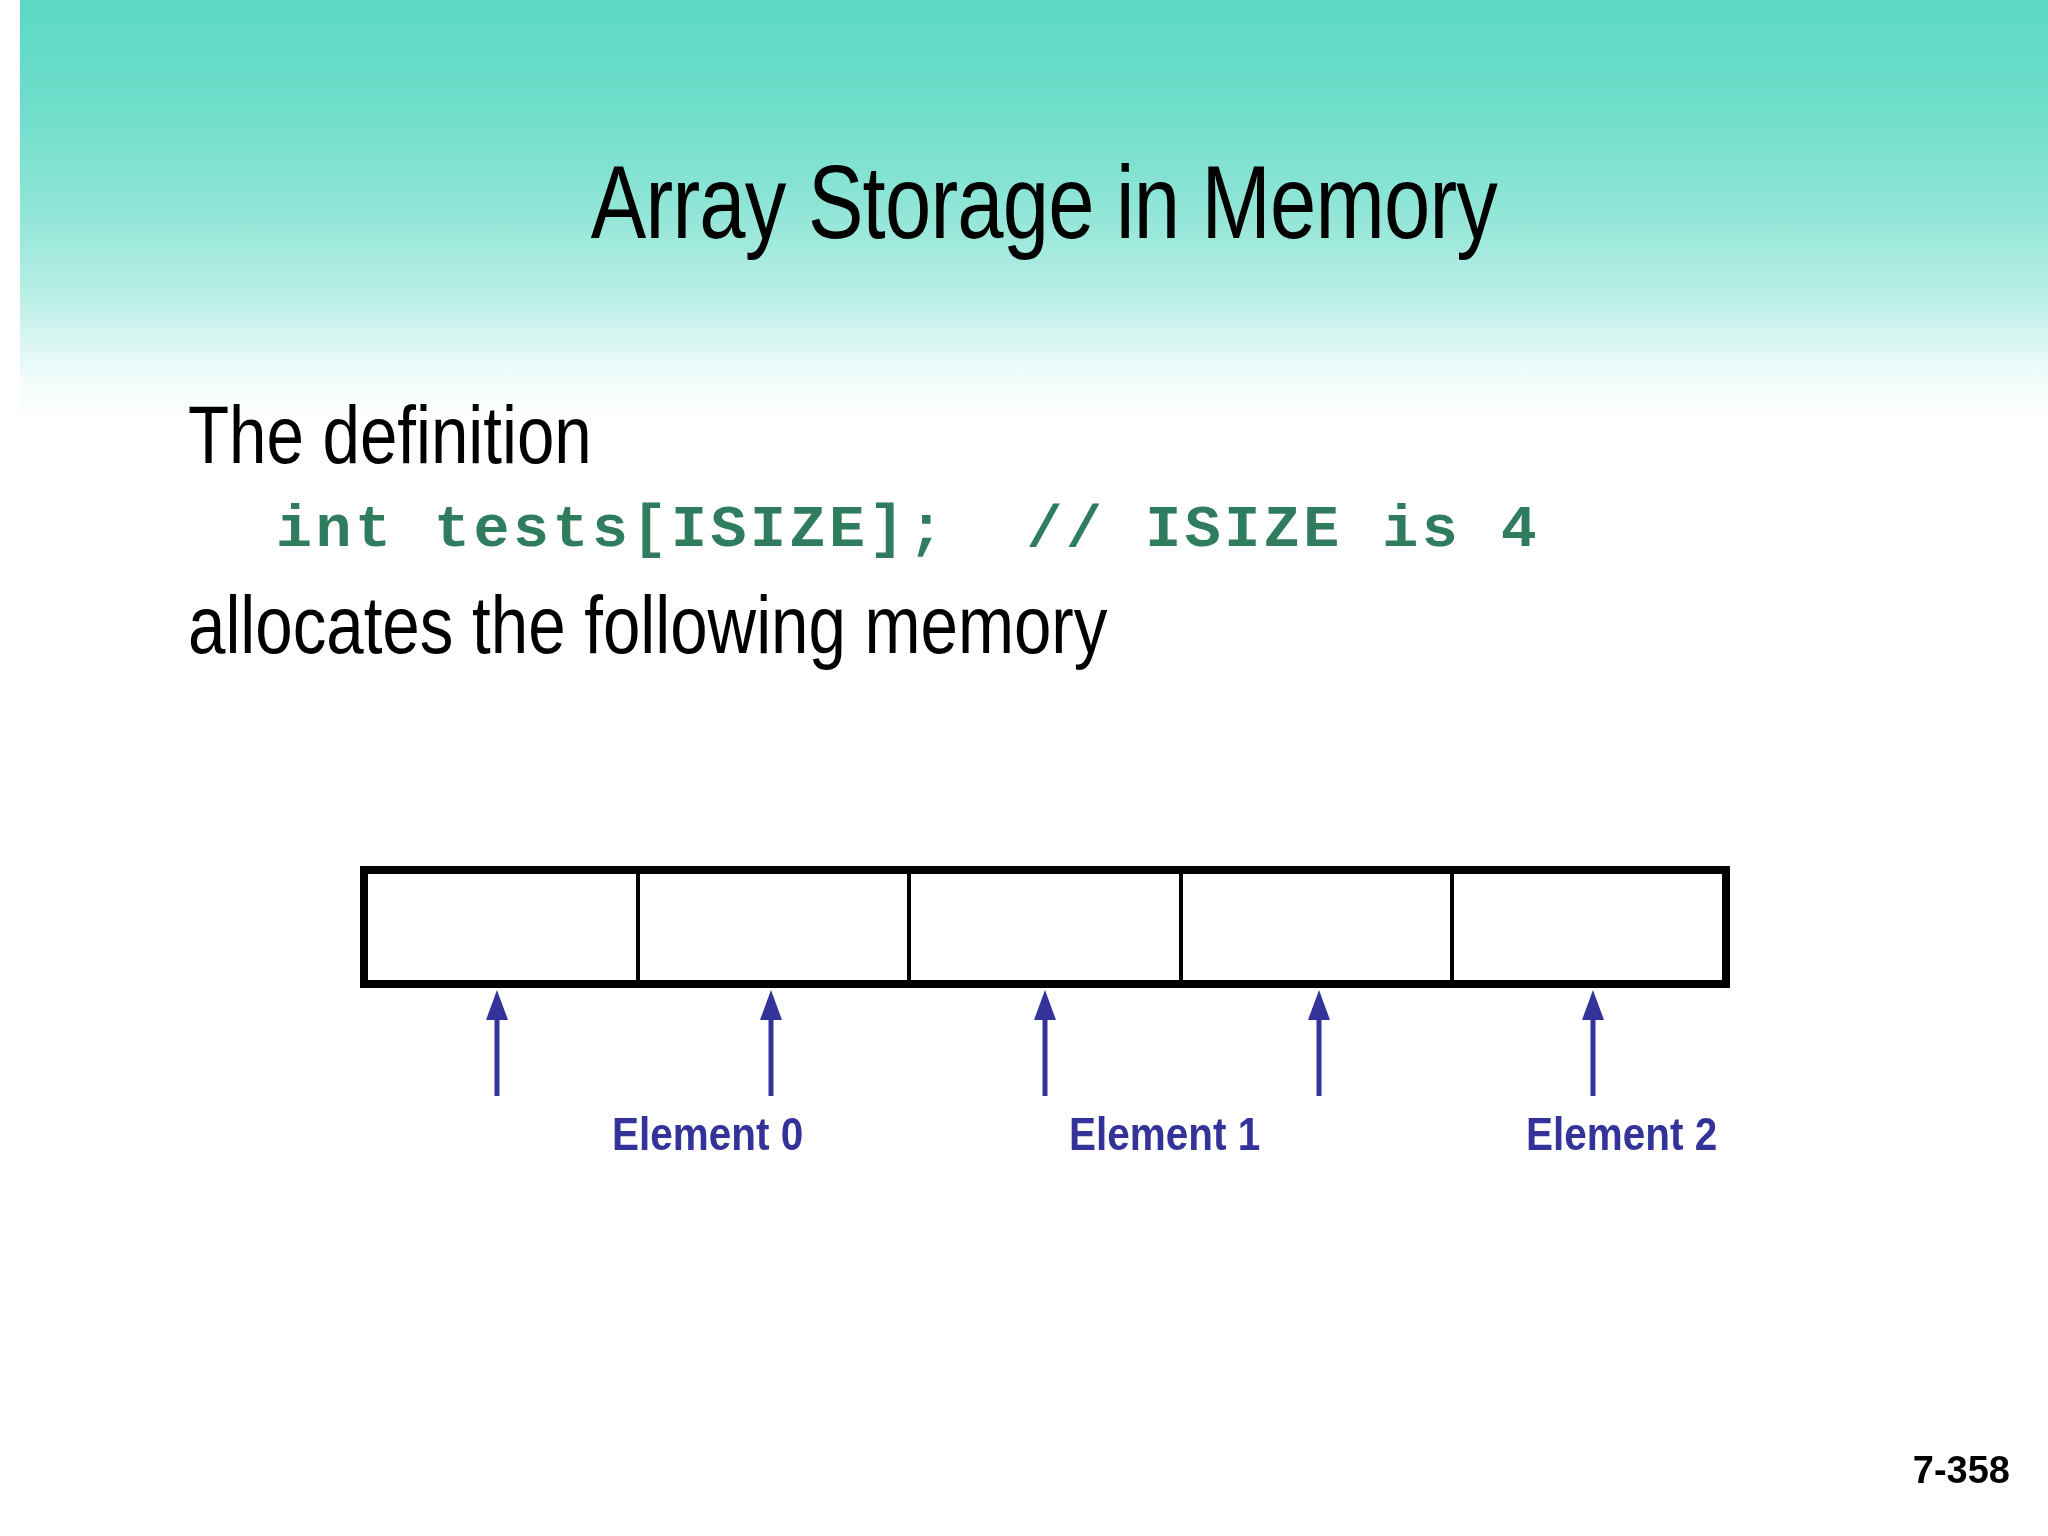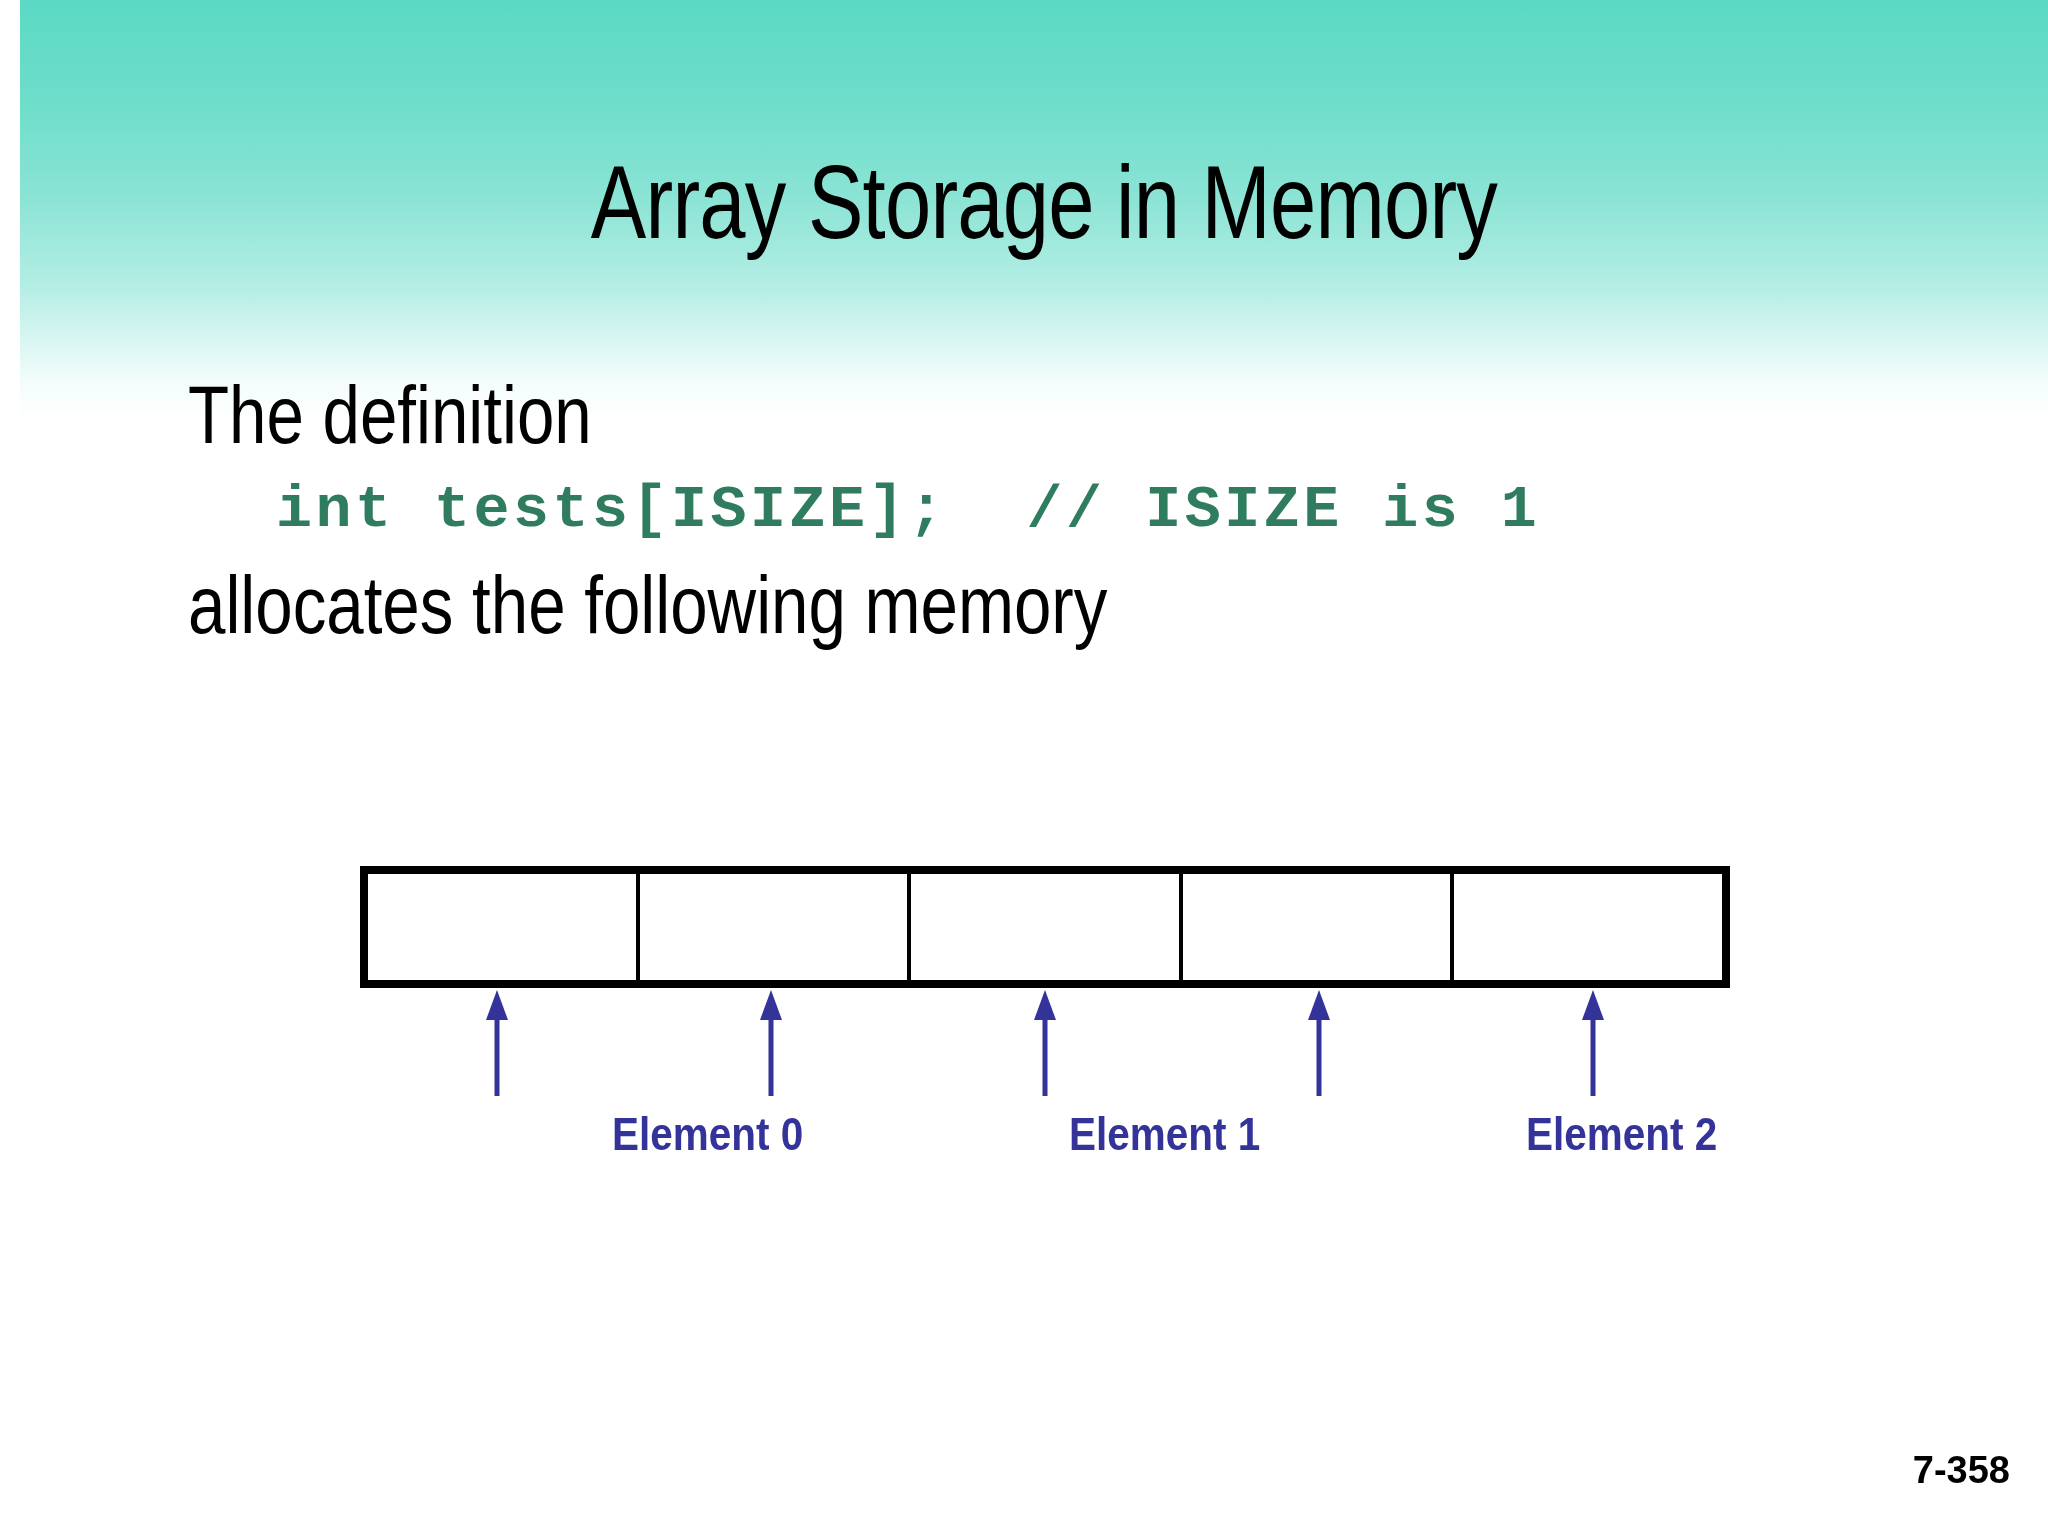--- a/index.html
+++ b/index.html
@@ -43,21 +43,21 @@
     letter-spacing: -1px;
     transform: scaleX(0.80);
     transform-origin: 50% 50%;
     white-space: nowrap;
   }
 
   
   #body-block {
     position: absolute;
     left: 168px;
-    top: 368px;
+    top: 388px;
     width: 1780px;
   }
   .body-line {
     font-family: "Liberation Sans Narrow", "Liberation Sans", sans-serif;
     font-size: 82px;
     line-height: 94px;
     color: #000000;
     white-space: nowrap;
     transform: scaleX(0.82);
     transform-origin: 0 50%;
@@ -157,21 +157,21 @@
 </style>
 </head>
 <body>
 
 <div id="slide">
 
   <div id="title">Array Storage in Memory</div>
 
   <div id="body-block">
     <div class="body-line">The definition</div>
-    <div class="code-line">int tests[ISIZE];  // ISIZE is 1</div>
+    <div class="code-line">int tests[ISIZE];  // ISIZE is 4</div>
     <div class="body-line">allocates the following memory</div>
   </div>
 
   <div id="memory-diagram">
     <div id="memory-boxes">
       <div class="mem-cell"></div>
       <div class="mem-cell"></div>
       <div class="mem-cell"></div>
       <div class="mem-cell"></div>
       <div class="mem-cell"></div>

